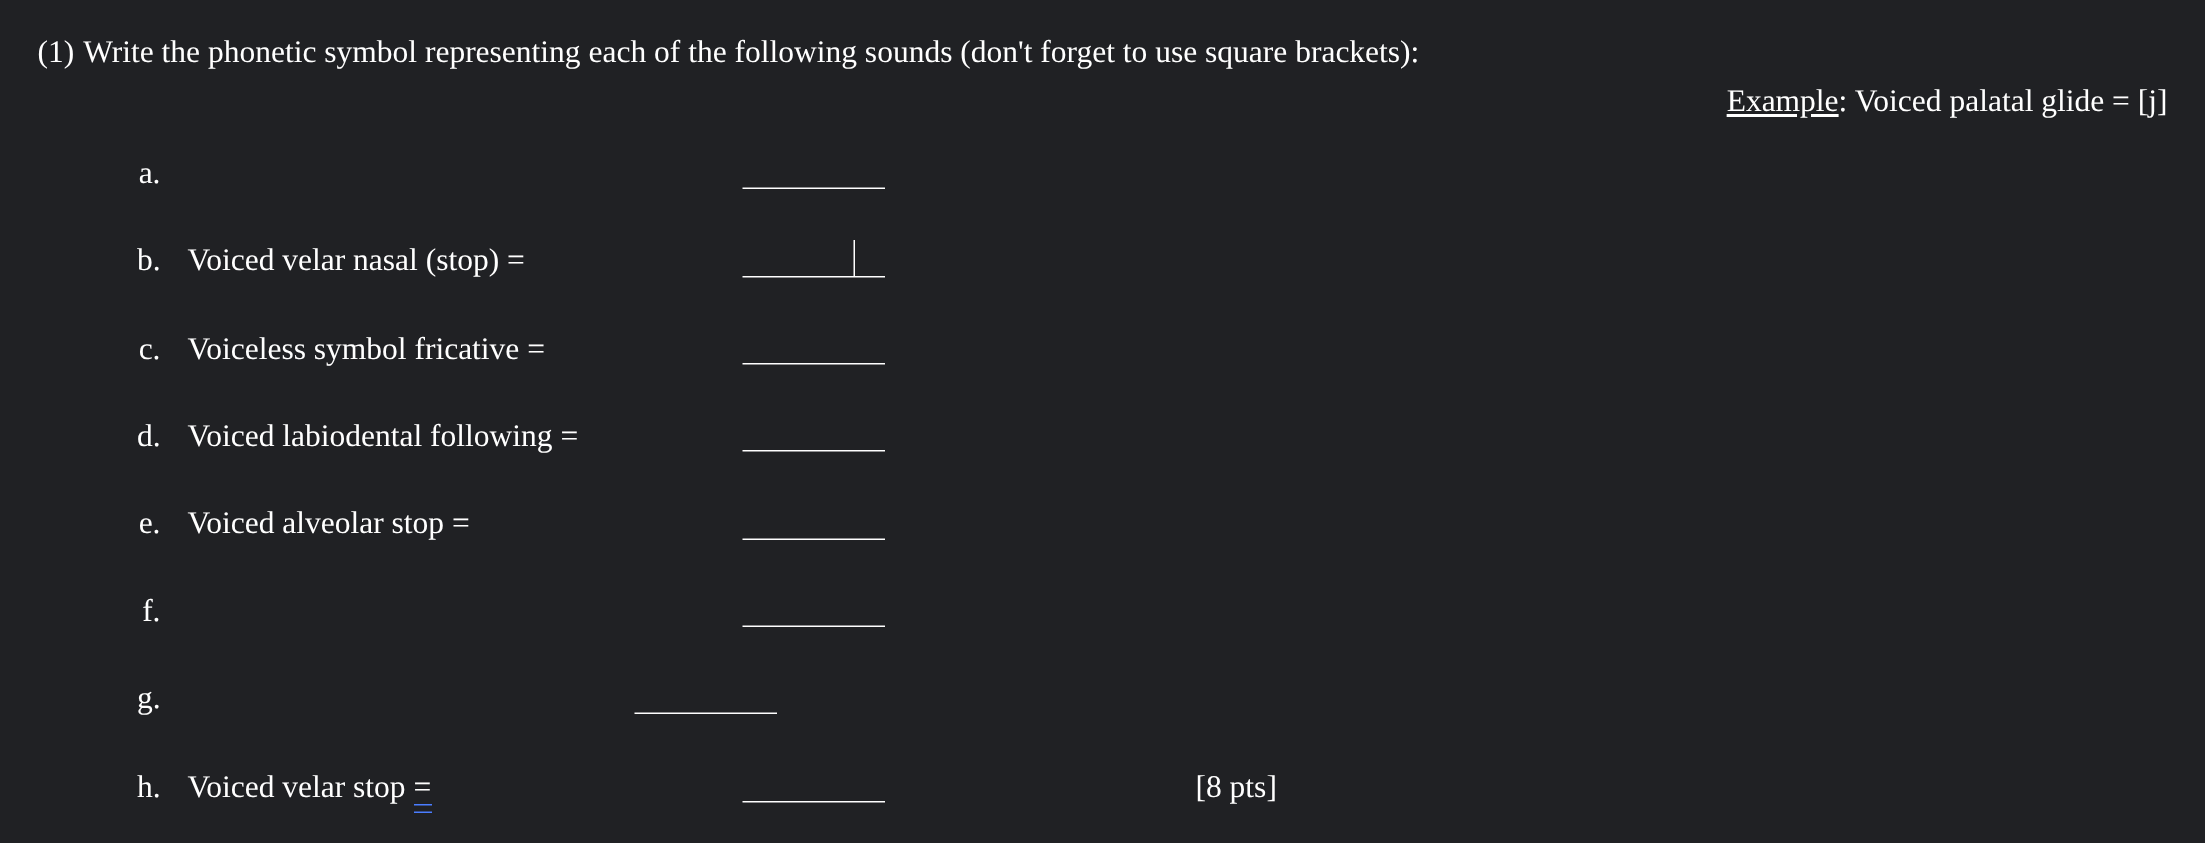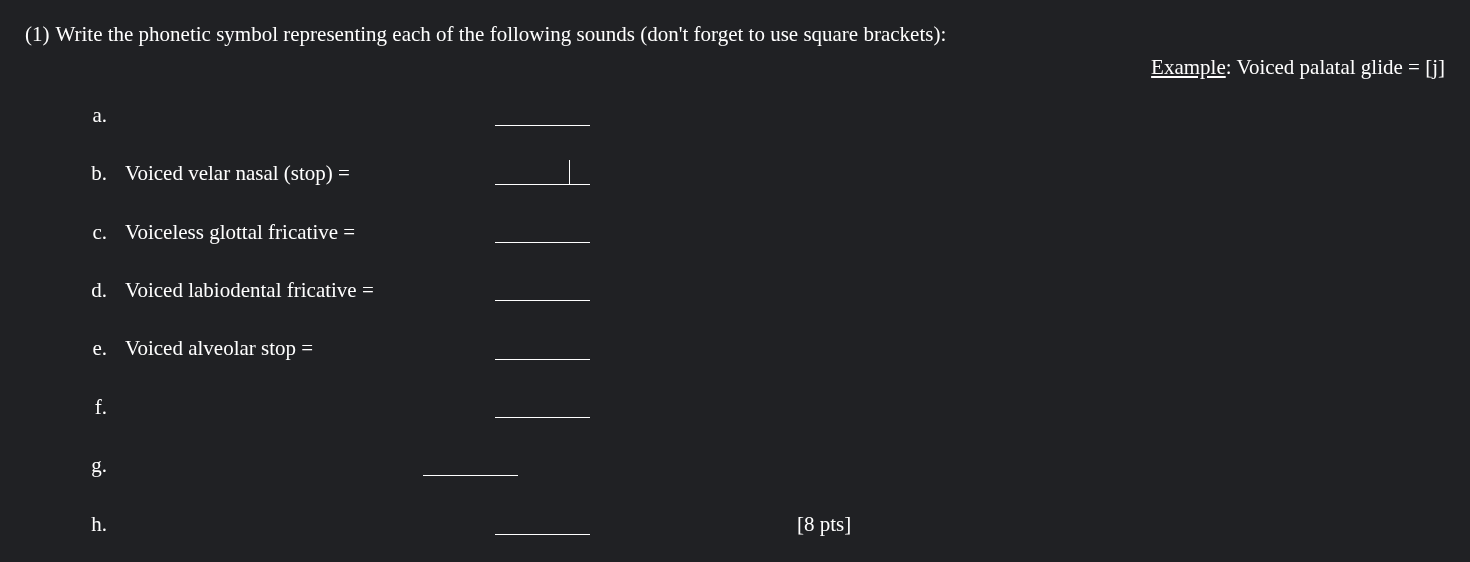--- a/index.html
+++ b/index.html
@@ -136,27 +136,27 @@
 </div>
 
 <div class="item-row">
   <span class="item-letter">b.</span>
   <span class="item-text">Voiced velar nasal (stop) =</span>
   <span class="blank cursor"></span>
 </div>
 
 <div class="item-row">
   <span class="item-letter">c.</span>
-  <span class="item-text">Voiceless glottal fricative =</span>
+  <span class="item-text">Voiceless symbol fricative =</span>
   <span class="blank"></span>
 </div>
 
 <div class="item-row">
   <span class="item-letter">d.</span>
-  <span class="item-text">Voiced labiodental fricative =</span>
+  <span class="item-text">Voiced labiodental following =</span>
   <span class="blank"></span>
 </div>
 
 <div class="item-row">
   <span class="item-letter">e.</span>
   <span class="item-text">Voiced alveolar stop =</span>
   <span class="blank"></span>
 </div>
 
 <div class="item-row">
@@ -164,15 +164,16 @@
   <span class="blank"></span>
 </div>
 
 <div class="item-row">
   <span class="item-letter">g.</span>
   <span class="blank" style="left:398px; bottom:5px;"></span>
 </div>
 
 <div class="item-row last-row">
   <span class="item-letter">h.</span>
+  <span class="item-text"><span>Voiced velar stop </span><span class="blue-underline">=</span></span>
   <span class="blank"></span>
   <span class="points">[8 pts]</span>
 </div>
 
 </body></html>

